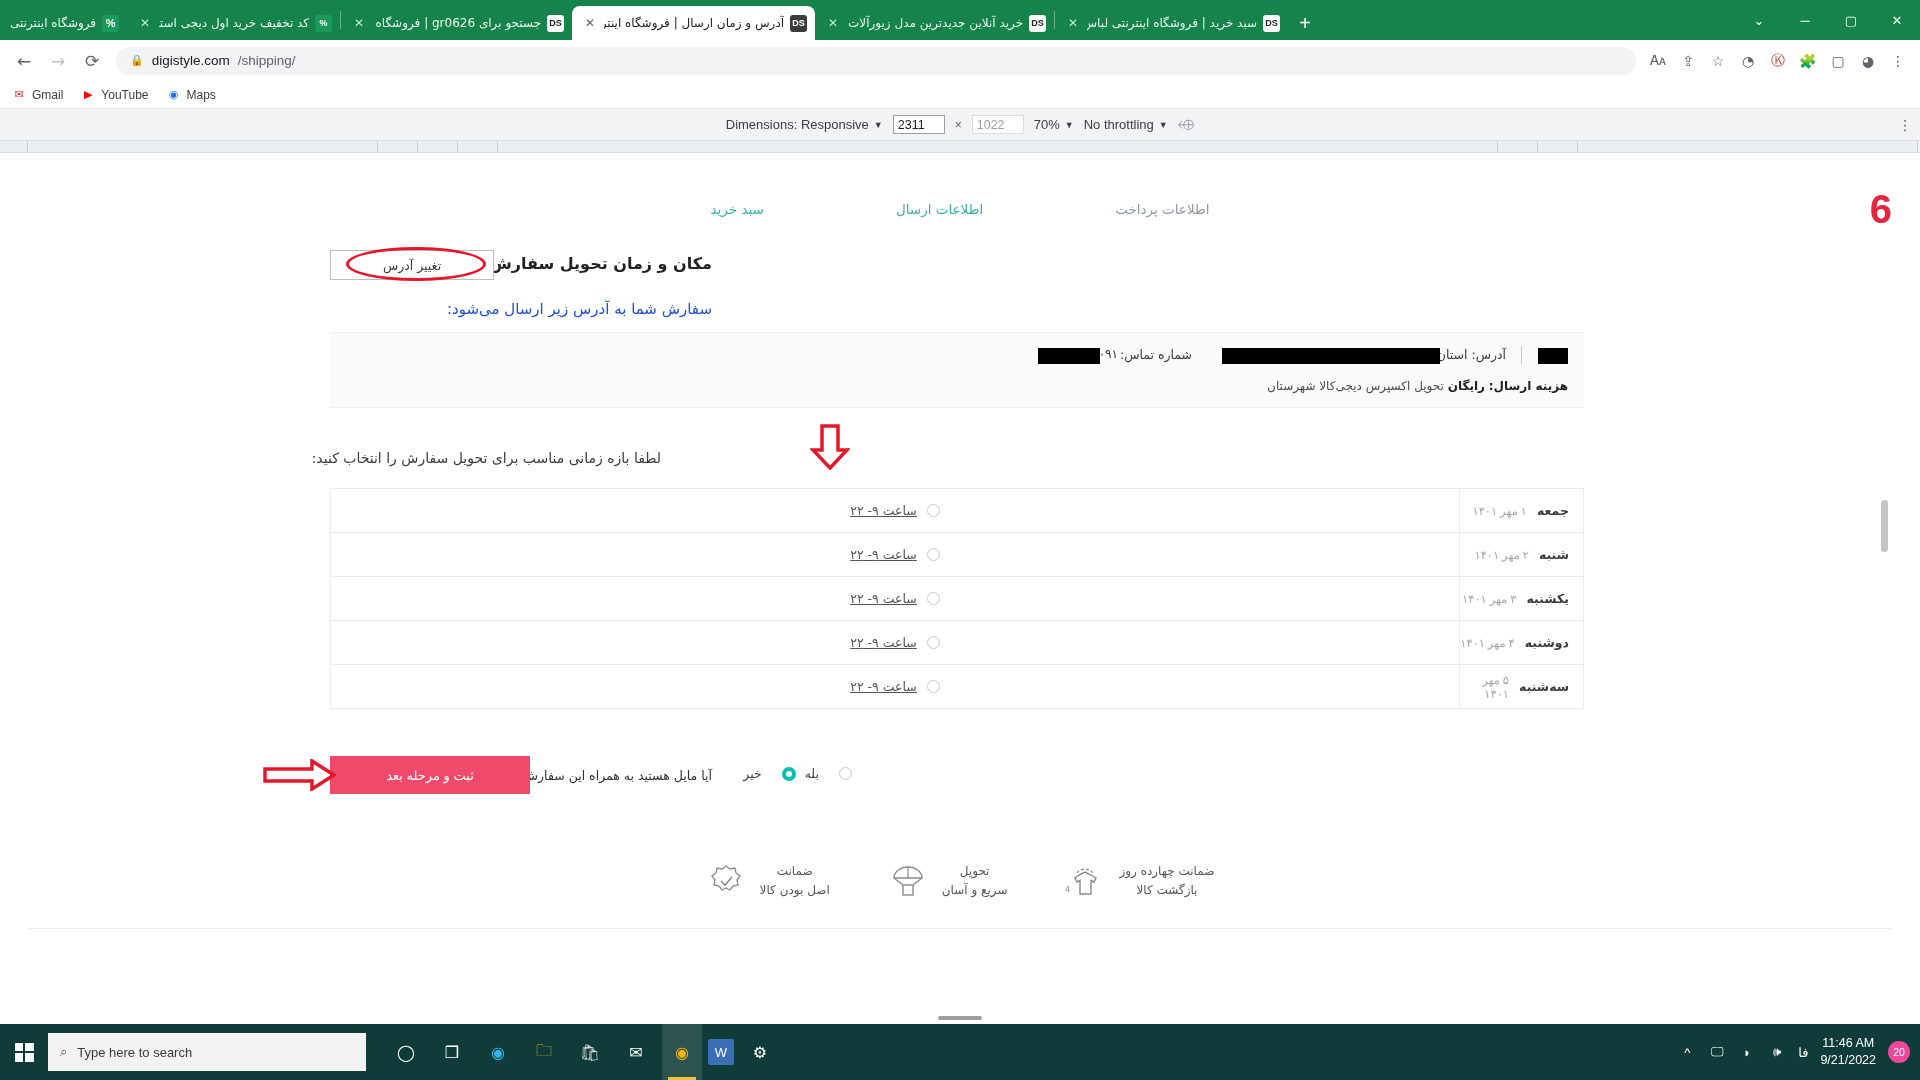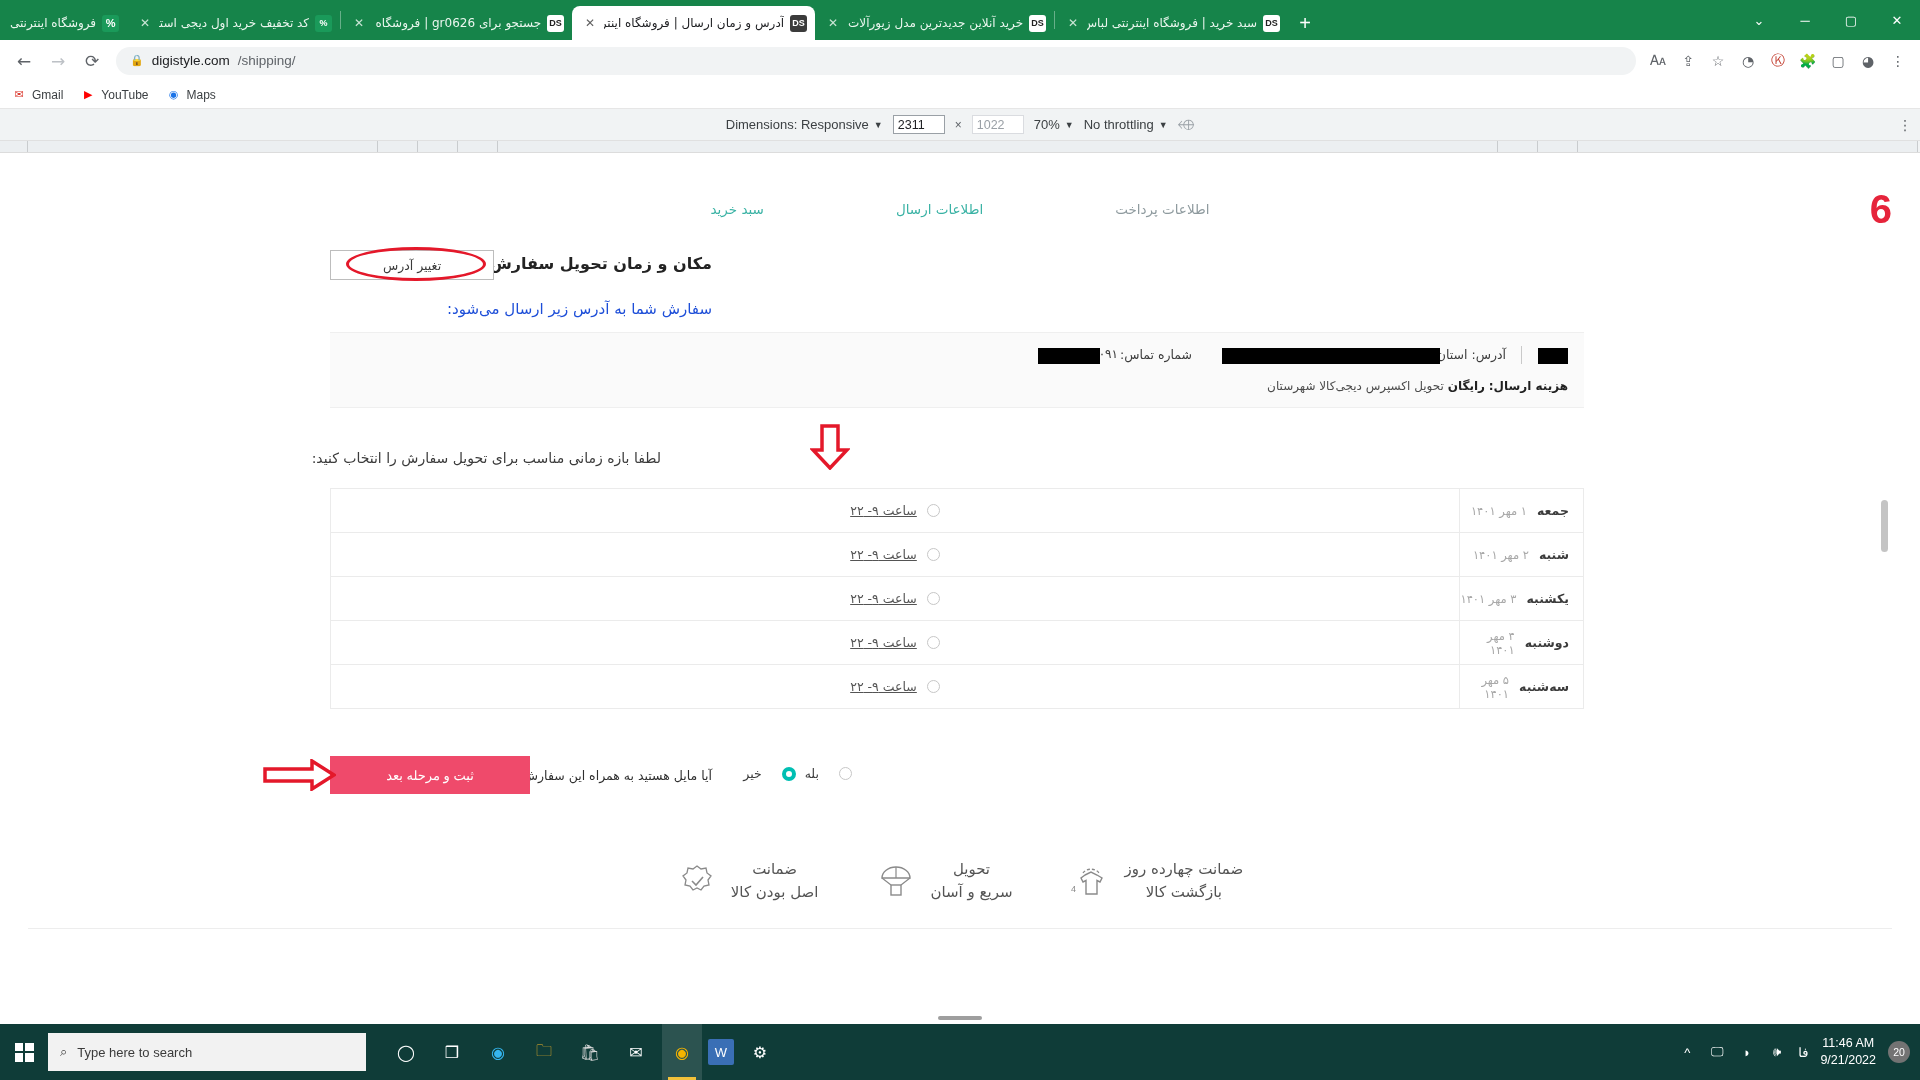--- a/index.html
+++ b/index.html
@@ -174,21 +174,21 @@
     position:absolute; right:308px; left:302px; top:250px;
     border:1px solid #ebebeb; border-bottom:none;
   }
   .srow { display:flex; height:44px; border-bottom:1px solid #ebebeb; }
   .sday {
     width:124px; flex:0 0 124px; border-left:1px solid #ebebeb;
     display:flex; align-items:center; justify-content:flex-start; gap:10px;
     padding-right:14px; font-size:12.5px;
   }
   .sday .dname { color:#3b3b3b; font-weight:700; }
-  .sday .ddate { color:#a8a8a8; font-size:11.5px; }
+  .sday .ddate { color:#a8a8a8; font-size:11.5px;font-family:Liberation Serif, serif; }
   .stimes { flex:1; display:flex; align-items:center; justify-content:center; gap:10px; }
   .radio {
     width:13px; height:13px; border:1px solid #c7c7c7; border-radius:50%;
     background:#fff; flex:0 0 13px;
   }
   .stime { font-size:12.5px; color:#545454;text-decoration:underline; }
 
   
   .invoice-q {
     position:absolute; right:1180px; top:530px; font-size:12.5px; color:#2f2f2f; white-space:nowrap;
@@ -207,21 +207,21 @@
     font-size:13px; border:none; cursor:pointer;
   }
   .arrow-left { position:absolute; left:-68px; top:3px; width:74px; height:32px; }
 
   
   .badges {
     position:absolute; left:0; right:0; top:608px; height:70px;
     display:flex; align-items:center; justify-content:center; gap:58px;
   }
   .badge { display:flex; align-items:center; gap:14px; }
-  .badge .btxt { text-align:center; font-size:15px; color:#545454; line-height:1.55; }
+  .badge .btxt { text-align:center; font-size:12px; color:#545454; line-height:1.55; }
   .badge .bico { width:40px;height:40px;color:#8a8a8a; }
   .footline { position:absolute; left:0; right:0; top:690px; height:1px; background:#ededed; }
 
   .scroll-thumb {
     position:absolute; right:4px; top:318px; width:7px; height:52px;
     background:#c4c4c4; border-radius:4px;
   }
 
   
   .taskbar {
@@ -237,21 +237,21 @@
     display:flex; align-items:center; gap:10px; padding:0 12px; font-size:13px;
   }
   .tb-apps { display:flex; align-items:center; gap:6px; margin-left:20px; height:56px; }
   .tbapp { width:40px;height:56px;display:flex;align-items:center;justify-content:center;position:relative; }
   .tbapp.act { background:rgba(255,255,255,.12); }
   .tbapp.act::after { content:""; position:absolute; bottom:0; left:6px; right:6px; height:3px; background:#f3c13a; }
   .tray { margin-left:auto; display:flex; align-items:center; gap:12px; padding-right:10px; font-size:12px; }
   .clock { text-align:center; line-height:1.35; font-size:12.5px; }
   .trayico { display:flex; align-items:center; justify-content:center; width:18px; height:18px; font-size:13px; }
   .notifbadge {
-    width:22px;height:22px;border-radius:50%;background:#737373;color:#fff;
+    width:22px;height:22px;border-radius:50%;background:#ec4899;color:#fff;
     display:flex;align-items:center;justify-content:center;font-size:10.5px;
   }
   .handle {
     position:absolute; left:50%; transform:translateX(-50%); bottom:60px;
     width:44px; height:4px; background:#9e9e9e; border-radius:2px;
   }
 </style>
 </head>
 <body>
 

